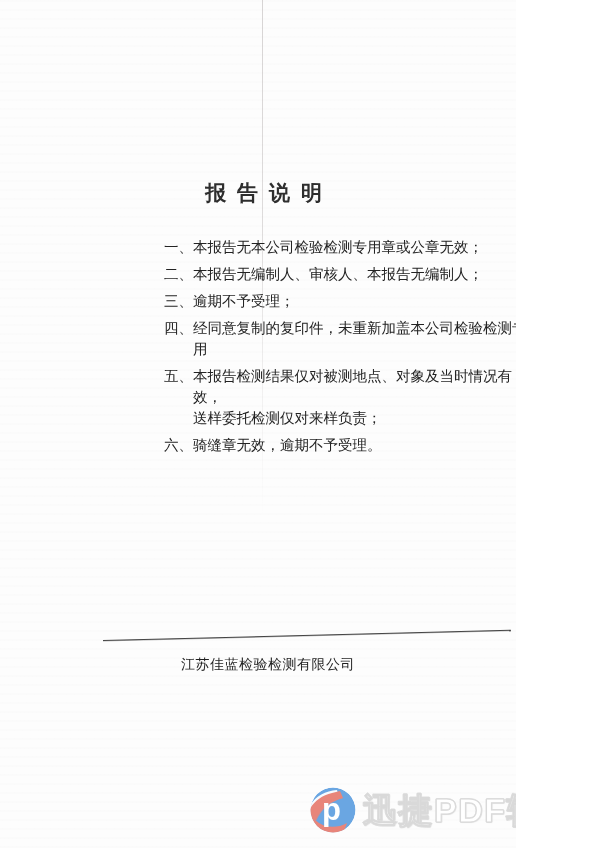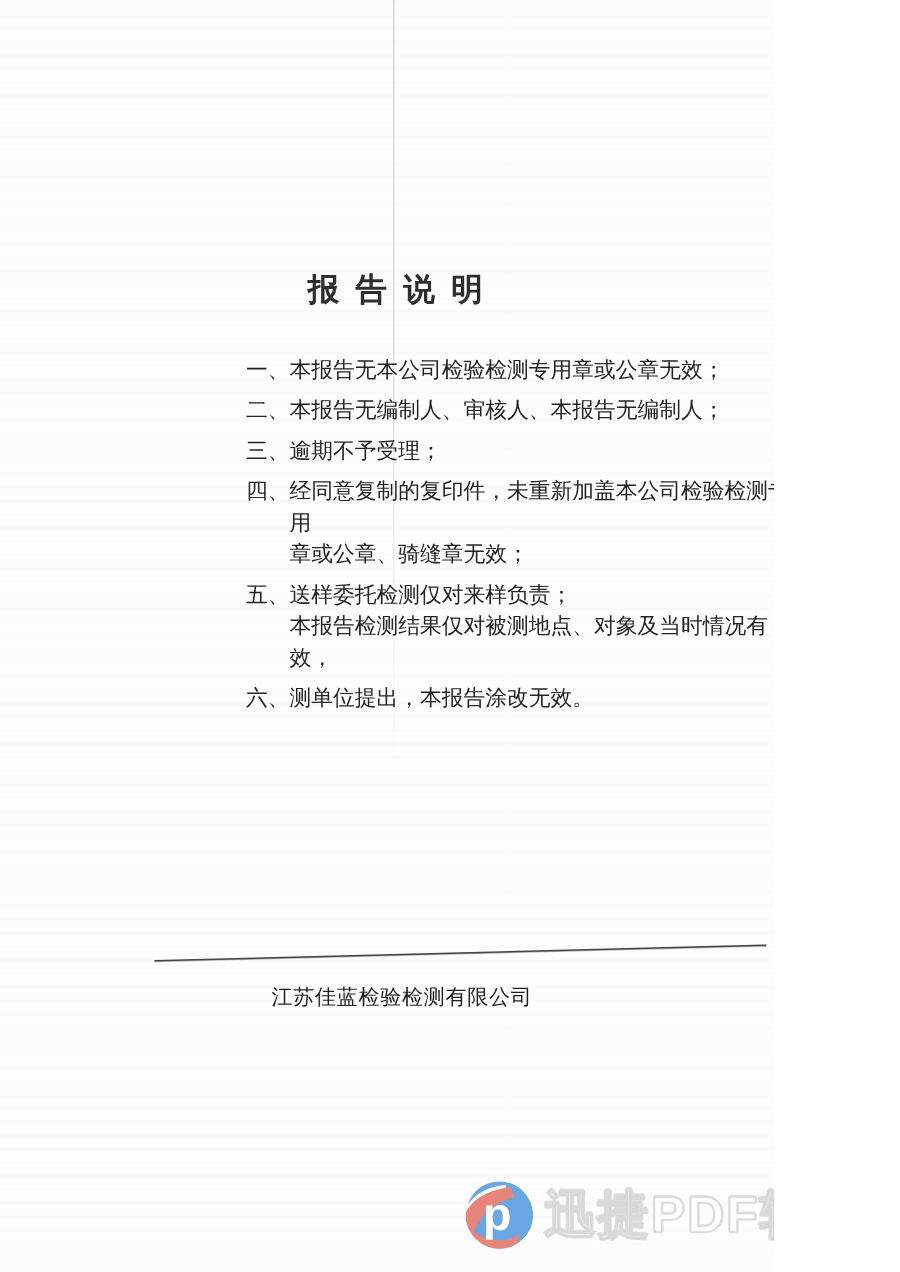--- a/index.html
+++ b/index.html
@@ -94,34 +94,33 @@
       <li>
         <span class="num">三、</span>
         <div class="lines">
           <div class="line">逾期不予受理；</div>
         </div>
       </li>
       <li>
         <span class="num">四、</span>
         <div class="lines">
           <div class="line">经同意复制的复印件，未重新加盖本公司检验检测专用</div>
-          <div class="line">章或公章、骑缝章无效；</div>
         </div>
       </li>
       <li>
         <span class="num">五、</span>
         <div class="lines">
+          <div class="line">本报告检测结果仅对被测地点、对象及当时情况有效，</div>
           <div class="line">送样委托检测仅对来样负责；</div>
-          <div class="line">本报告检测结果仅对被测地点、对象及当时情况有效，</div>
         </div>
       </li>
       <li>
         <span class="num">六、</span>
         <div class="lines">
-          <div class="line">测单位提出，本报告涂改无效。</div>
+          <div class="line">骑缝章无效，逾期不予受理。</div>
         </div>
       </li>
     </ol>
 
   <div class="rule"></div>
 
   <div class="company">江苏佳蓝检验检测有限公司</div>
 
   <div class="watermark">
     <svg class="wm-logo" viewBox="0 0 46 46" aria-hidden="true">

